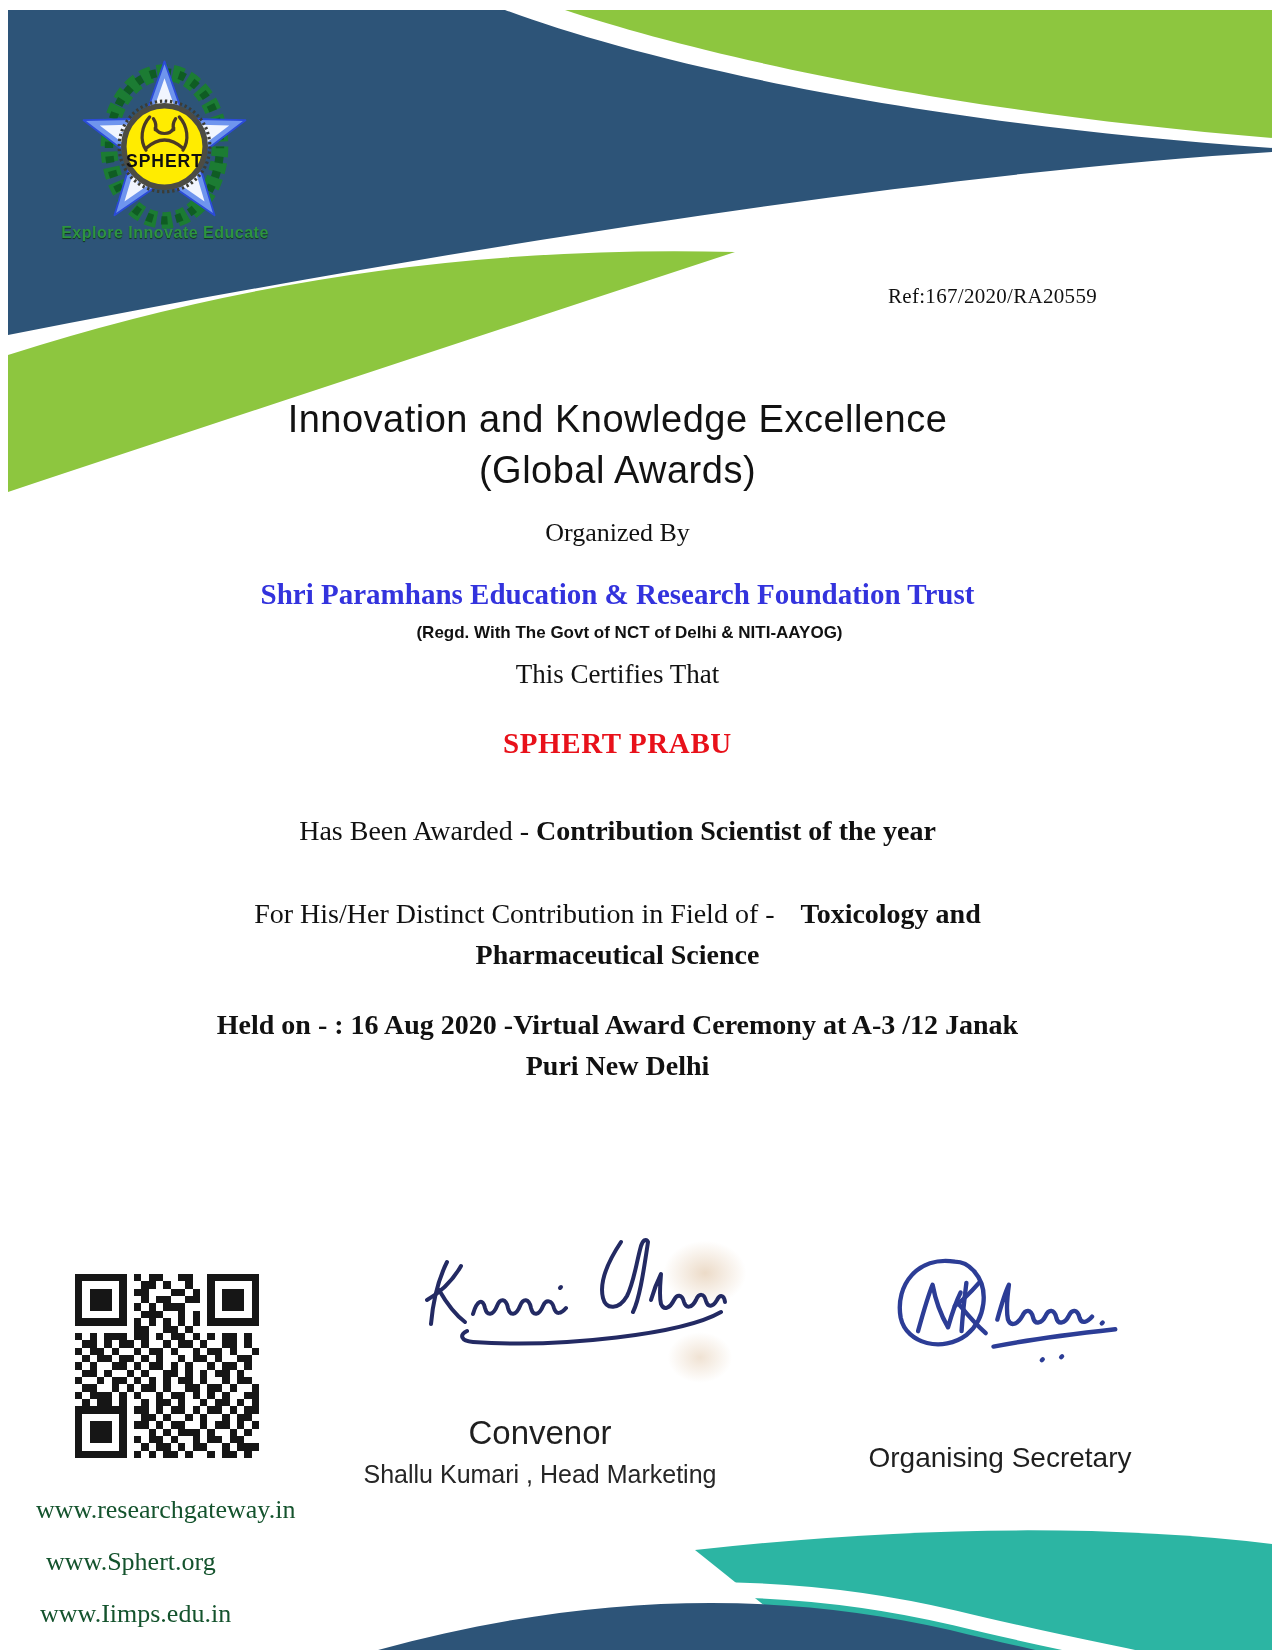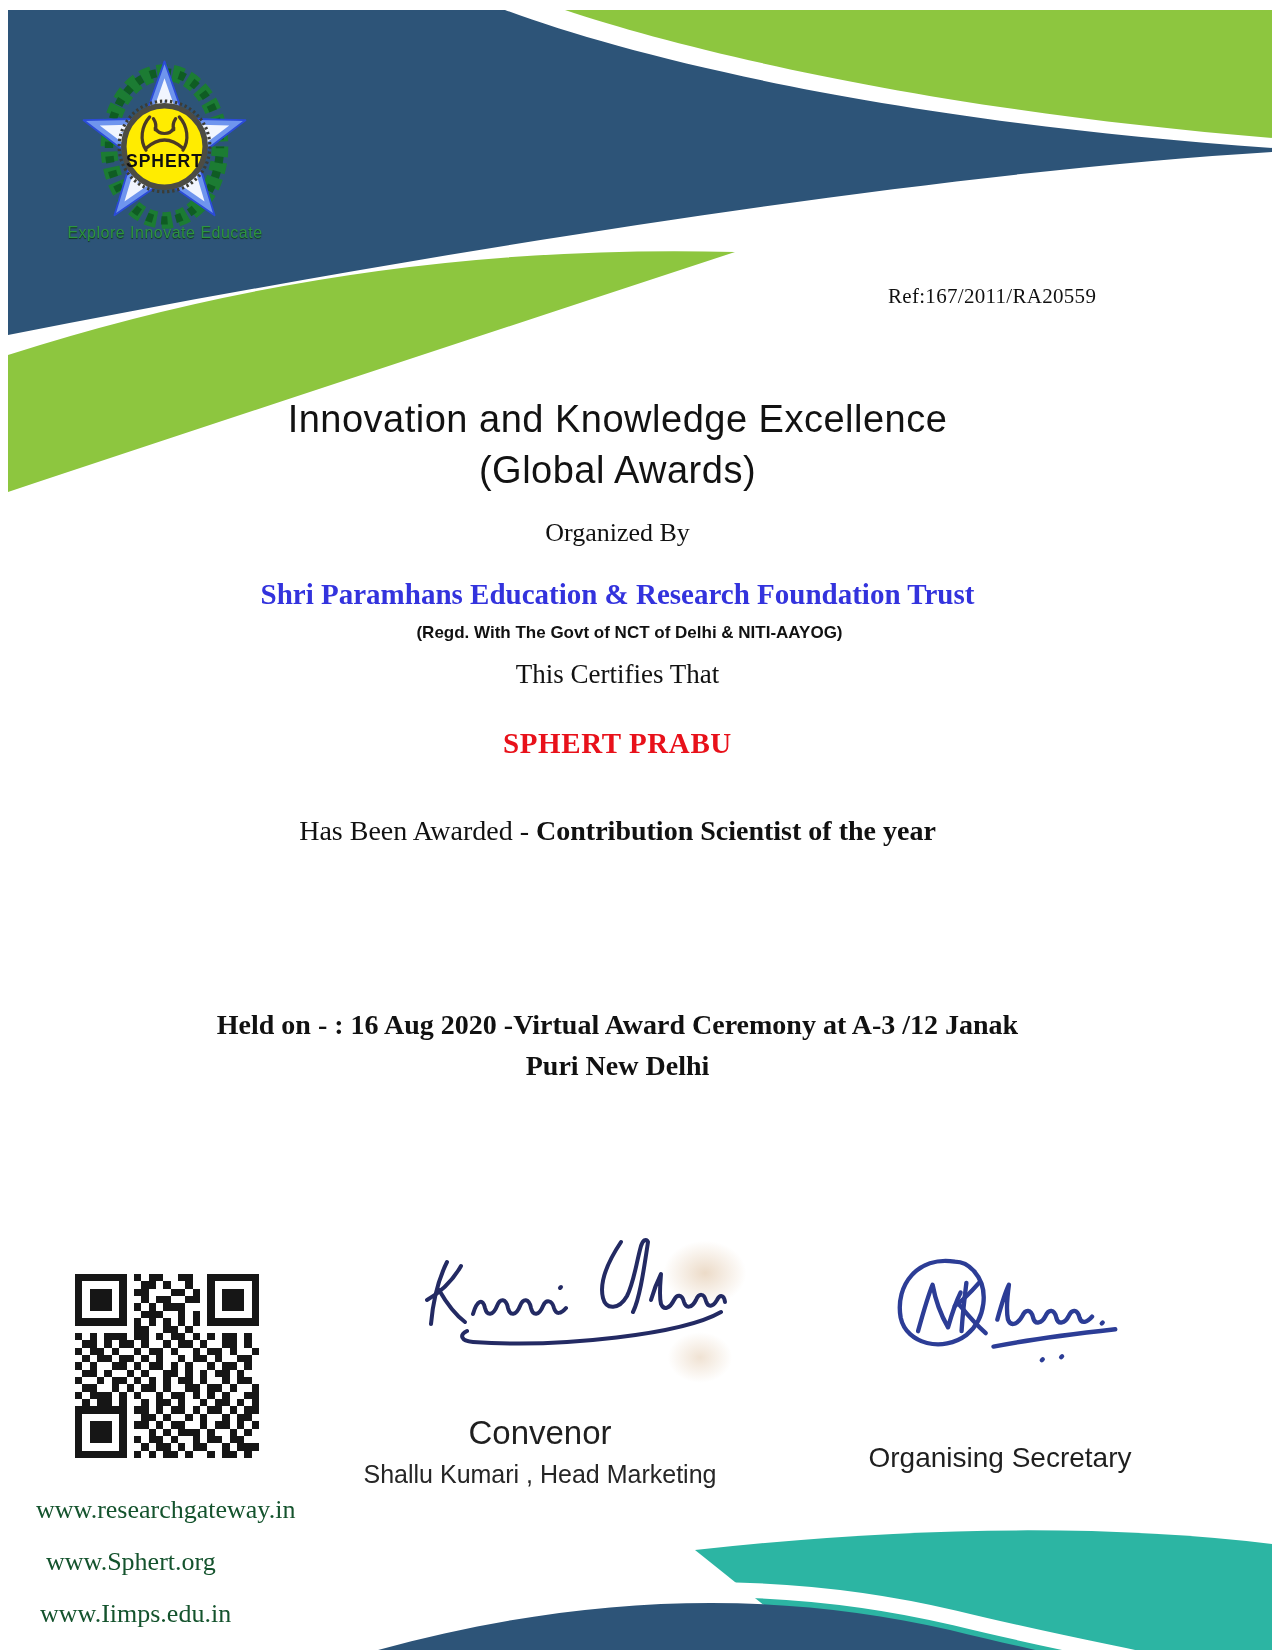--- a/index.html
+++ b/index.html
@@ -33,21 +33,21 @@
   .stain2{left:665px;top:1330px;width:70px;height:55px;
           background:radial-gradient(ellipse at center, rgba(205,160,110,.30), rgba(205,160,110,0) 65%);}
   .convenor{left:330px;top:1414px;width:420px;text-align:center;
             font-family:"Liberation Sans",sans-serif;font-size:33px;color:#1f1f1f;}
   .sig-name{left:300px;top:1460px;width:480px;text-align:center;
             font-family:"Liberation Sans",sans-serif;font-size:25px;color:#262626;}
   .org-sec{left:800px;top:1442px;width:400px;text-align:center;
            font-family:"Liberation Sans",sans-serif;font-size:28px;color:#1f1f1f;}
   .logo{left:72px;top:52px;width:185px;height:200px;}
   .tagline{left:52px;top:224px;width:226px;text-align:center;
-           font-family:"Liberation Sans",sans-serif;font-size:16px;font-weight:normal;
+           font-family:"Liberation Sans",sans-serif;font-size:16px;font-weight:bold;
            color:#2d9440;text-shadow:0 1px 1px #10321c;letter-spacing:.5px;}
 </style>
 </head>
 <body>
 
 <div id="page">
 
   <svg class="abs" style="left:0;top:0;" width="1275" height="600" viewBox="0 0 1275 600">
     <path d="M8,10 L505,10 C640,60 900,122 1272,148 L1272,152 C940,172 450,248 8,335 Z" fill="#2d5478"></path>
     <path d="M565,10 C700,55 950,112 1272,138 L1272,10 Z" fill="#8dc63f"></path>
@@ -75,41 +75,47 @@
         <path d="M80,104 Q100,86 120,104"></path>
         <path d="M90,82 C94,90 106,90 110,82"></path>
         <path d="M88,72 Q92,78 90,84"></path>
         <path d="M112,72 Q108,78 110,84"></path>
       </g>
       <text x="100" y="124" text-anchor="middle" font-family="Liberation Sans, sans-serif" font-size="19" font-weight="600" letter-spacing="1" fill="#101010">SPHERT</text>
     </svg>
   </div>
   <div class="abs tagline">Explore Innovate Educate</div>
 
-  <div class="abs ref serif">Ref:167/2011/RA20559</div>
+  <div class="abs ref serif">Ref:167/2020/RA20559</div>
 
   <div class="abs ctr title">
     <div>Innovation and Knowledge Excellence</div>
     <div>(Global Awards)</div>
   </div>
 
   <div class="abs ctr organized">Organized By</div>
 
   <div class="abs ctr org-name">Shri Paramhans Education &amp; Research Foundation Trust</div>
 
   <div class="abs ctr regd">(Regd. With The Govt of NCT of Delhi &amp; NITI-AAYOG)</div>
 
   <div class="abs ctr certifies">This Certifies That</div>
 
   <div class="abs ctr recipient">SPHERT PRABU</div>
 
   <div class="abs ctr awarded">
     <span>Has Been Awarded - </span><b class="aw">Contribution Scientist of the year</b>
   </div>
 
+  <div class="abs ctr field">
+    <div>
+      <span>For His/Her Distinct Contribution in Field of -</span><span class="gap"></span><b class="aw">Toxicology and</b>
+    </div>
+    <div><b class="aw">Pharmaceutical Science</b></div>
+  </div>
 
   <div class="abs ctr held">
     <div>Held on - : 16 Aug 2020 -Virtual Award Ceremony at A-3 /12 Janak</div>
     <div>Puri New Delhi</div>
   </div>
 
   <div class="abs qr">
     <svg viewBox="0 0 25 25" shape-rendering="crispEdges">
         <rect x="0" y="0" width="1" height="1"></rect>
         <rect x="1" y="0" width="1" height="1"></rect>

